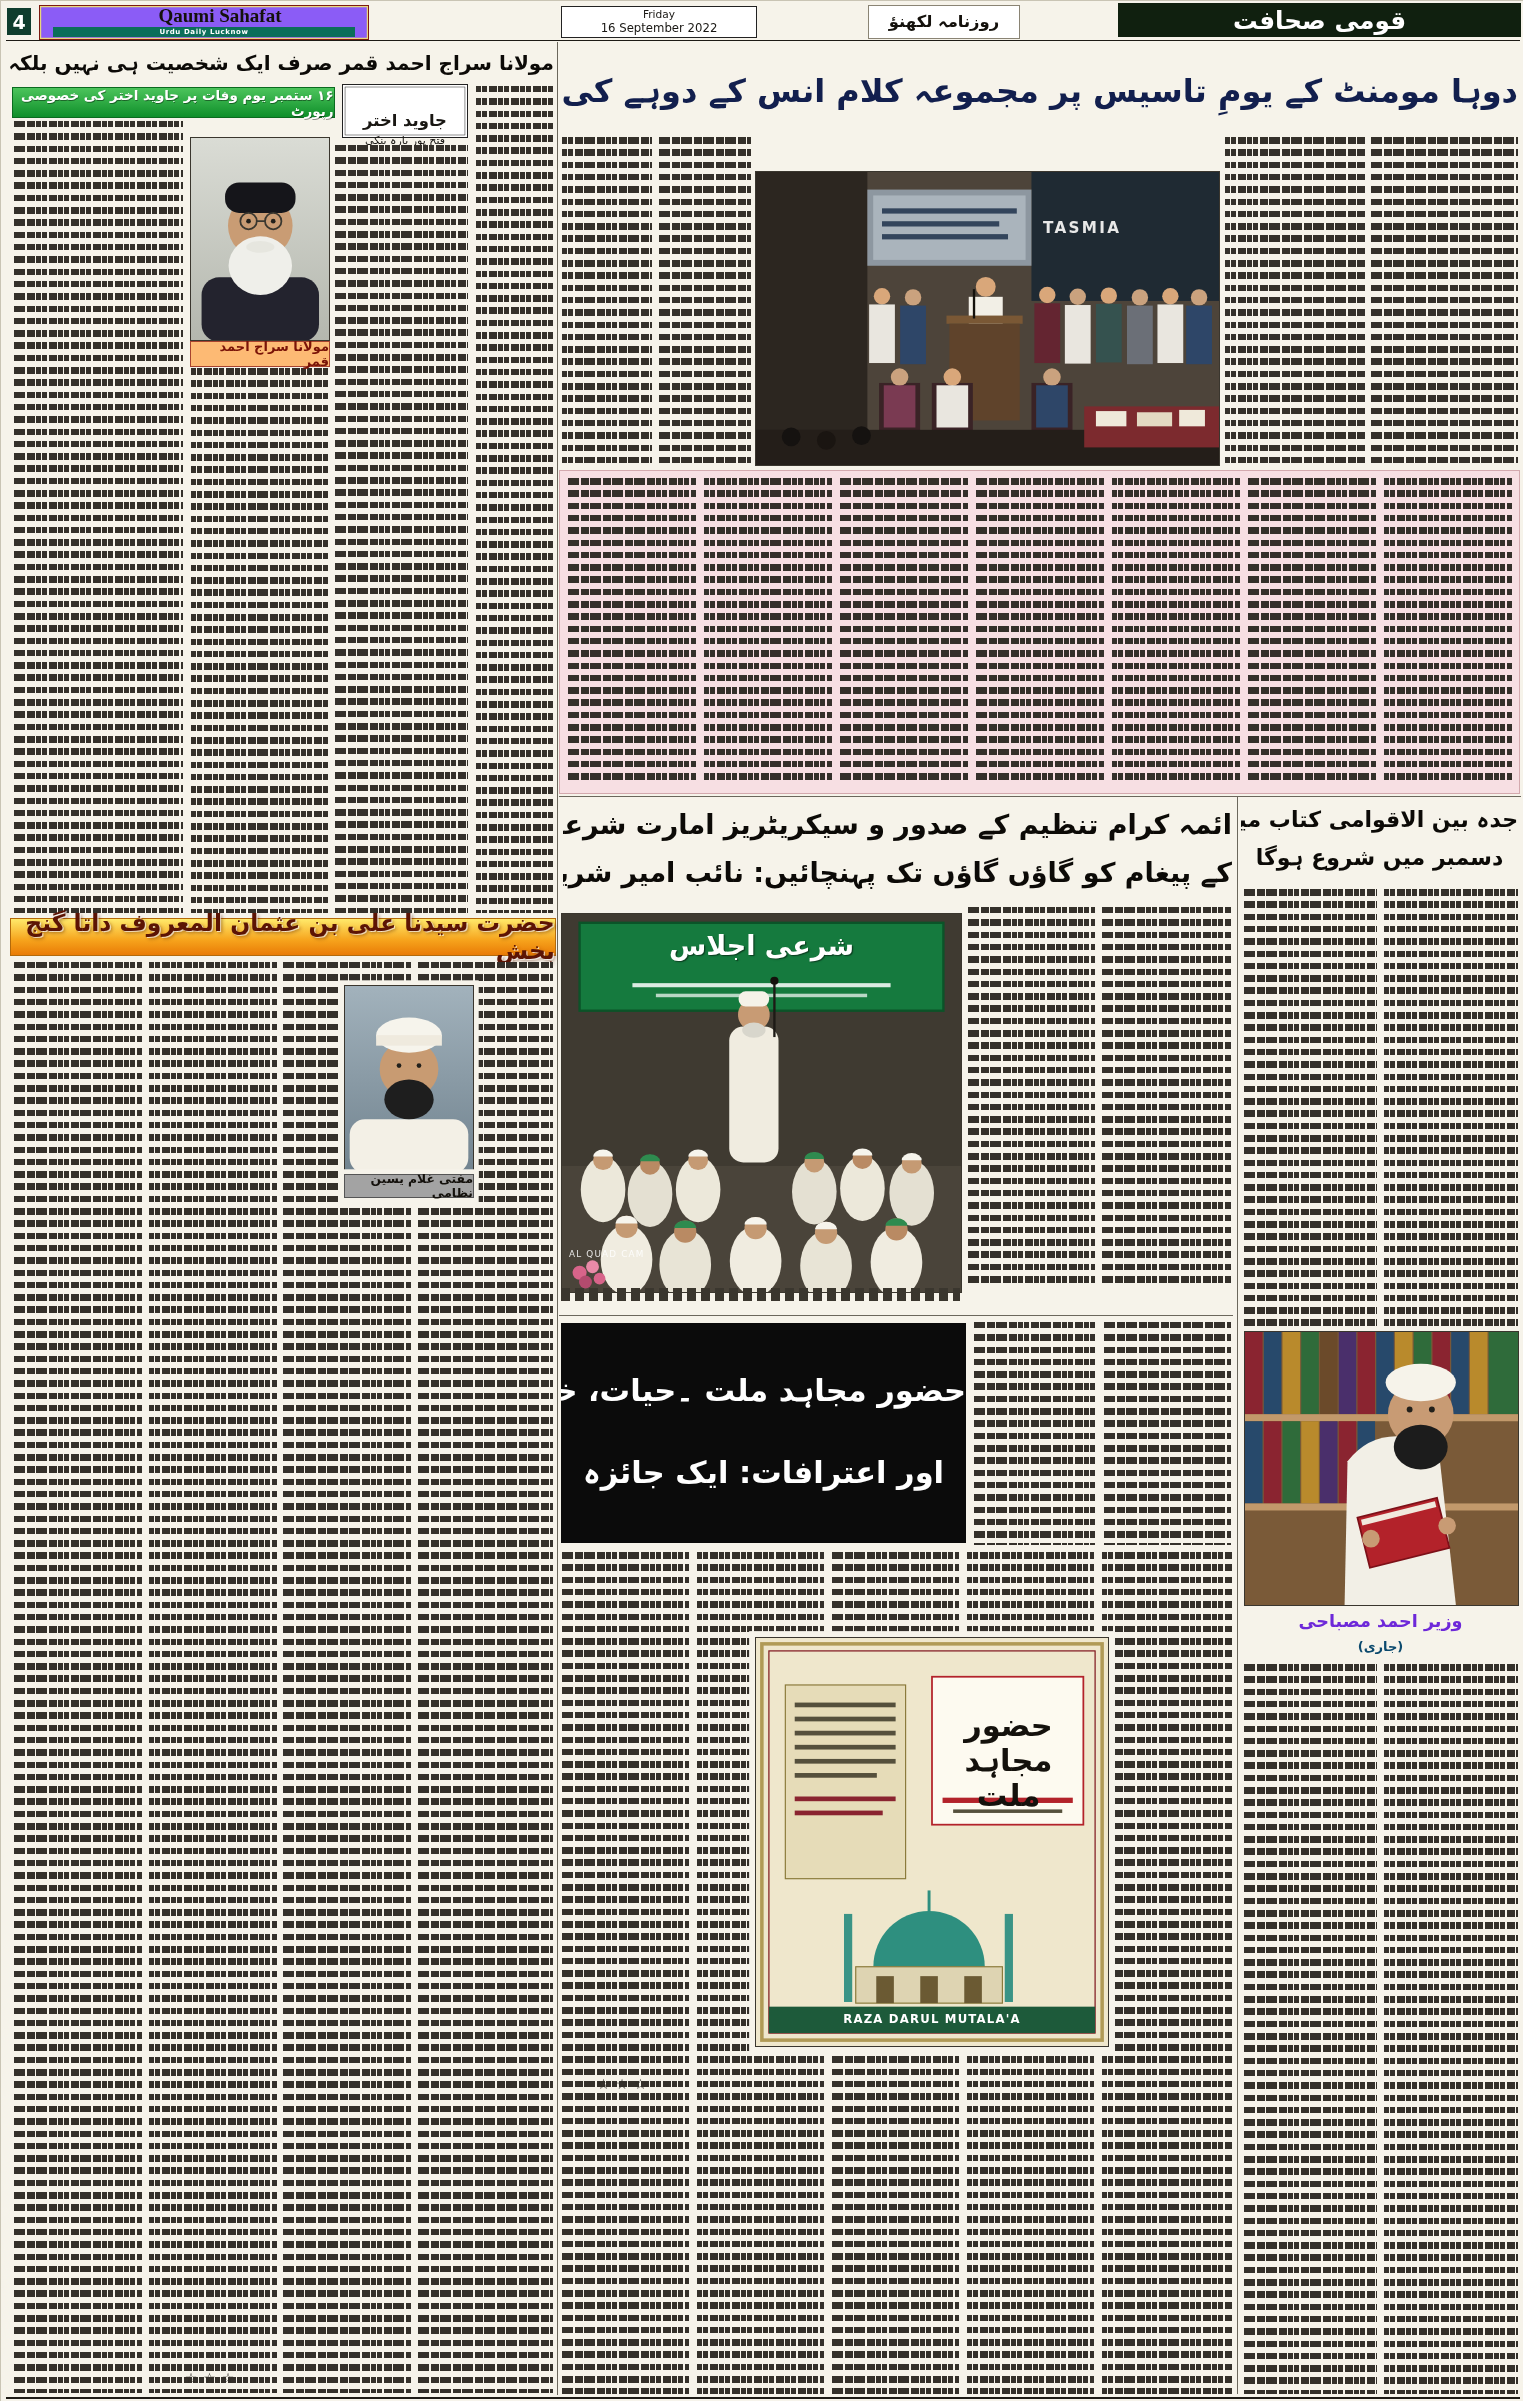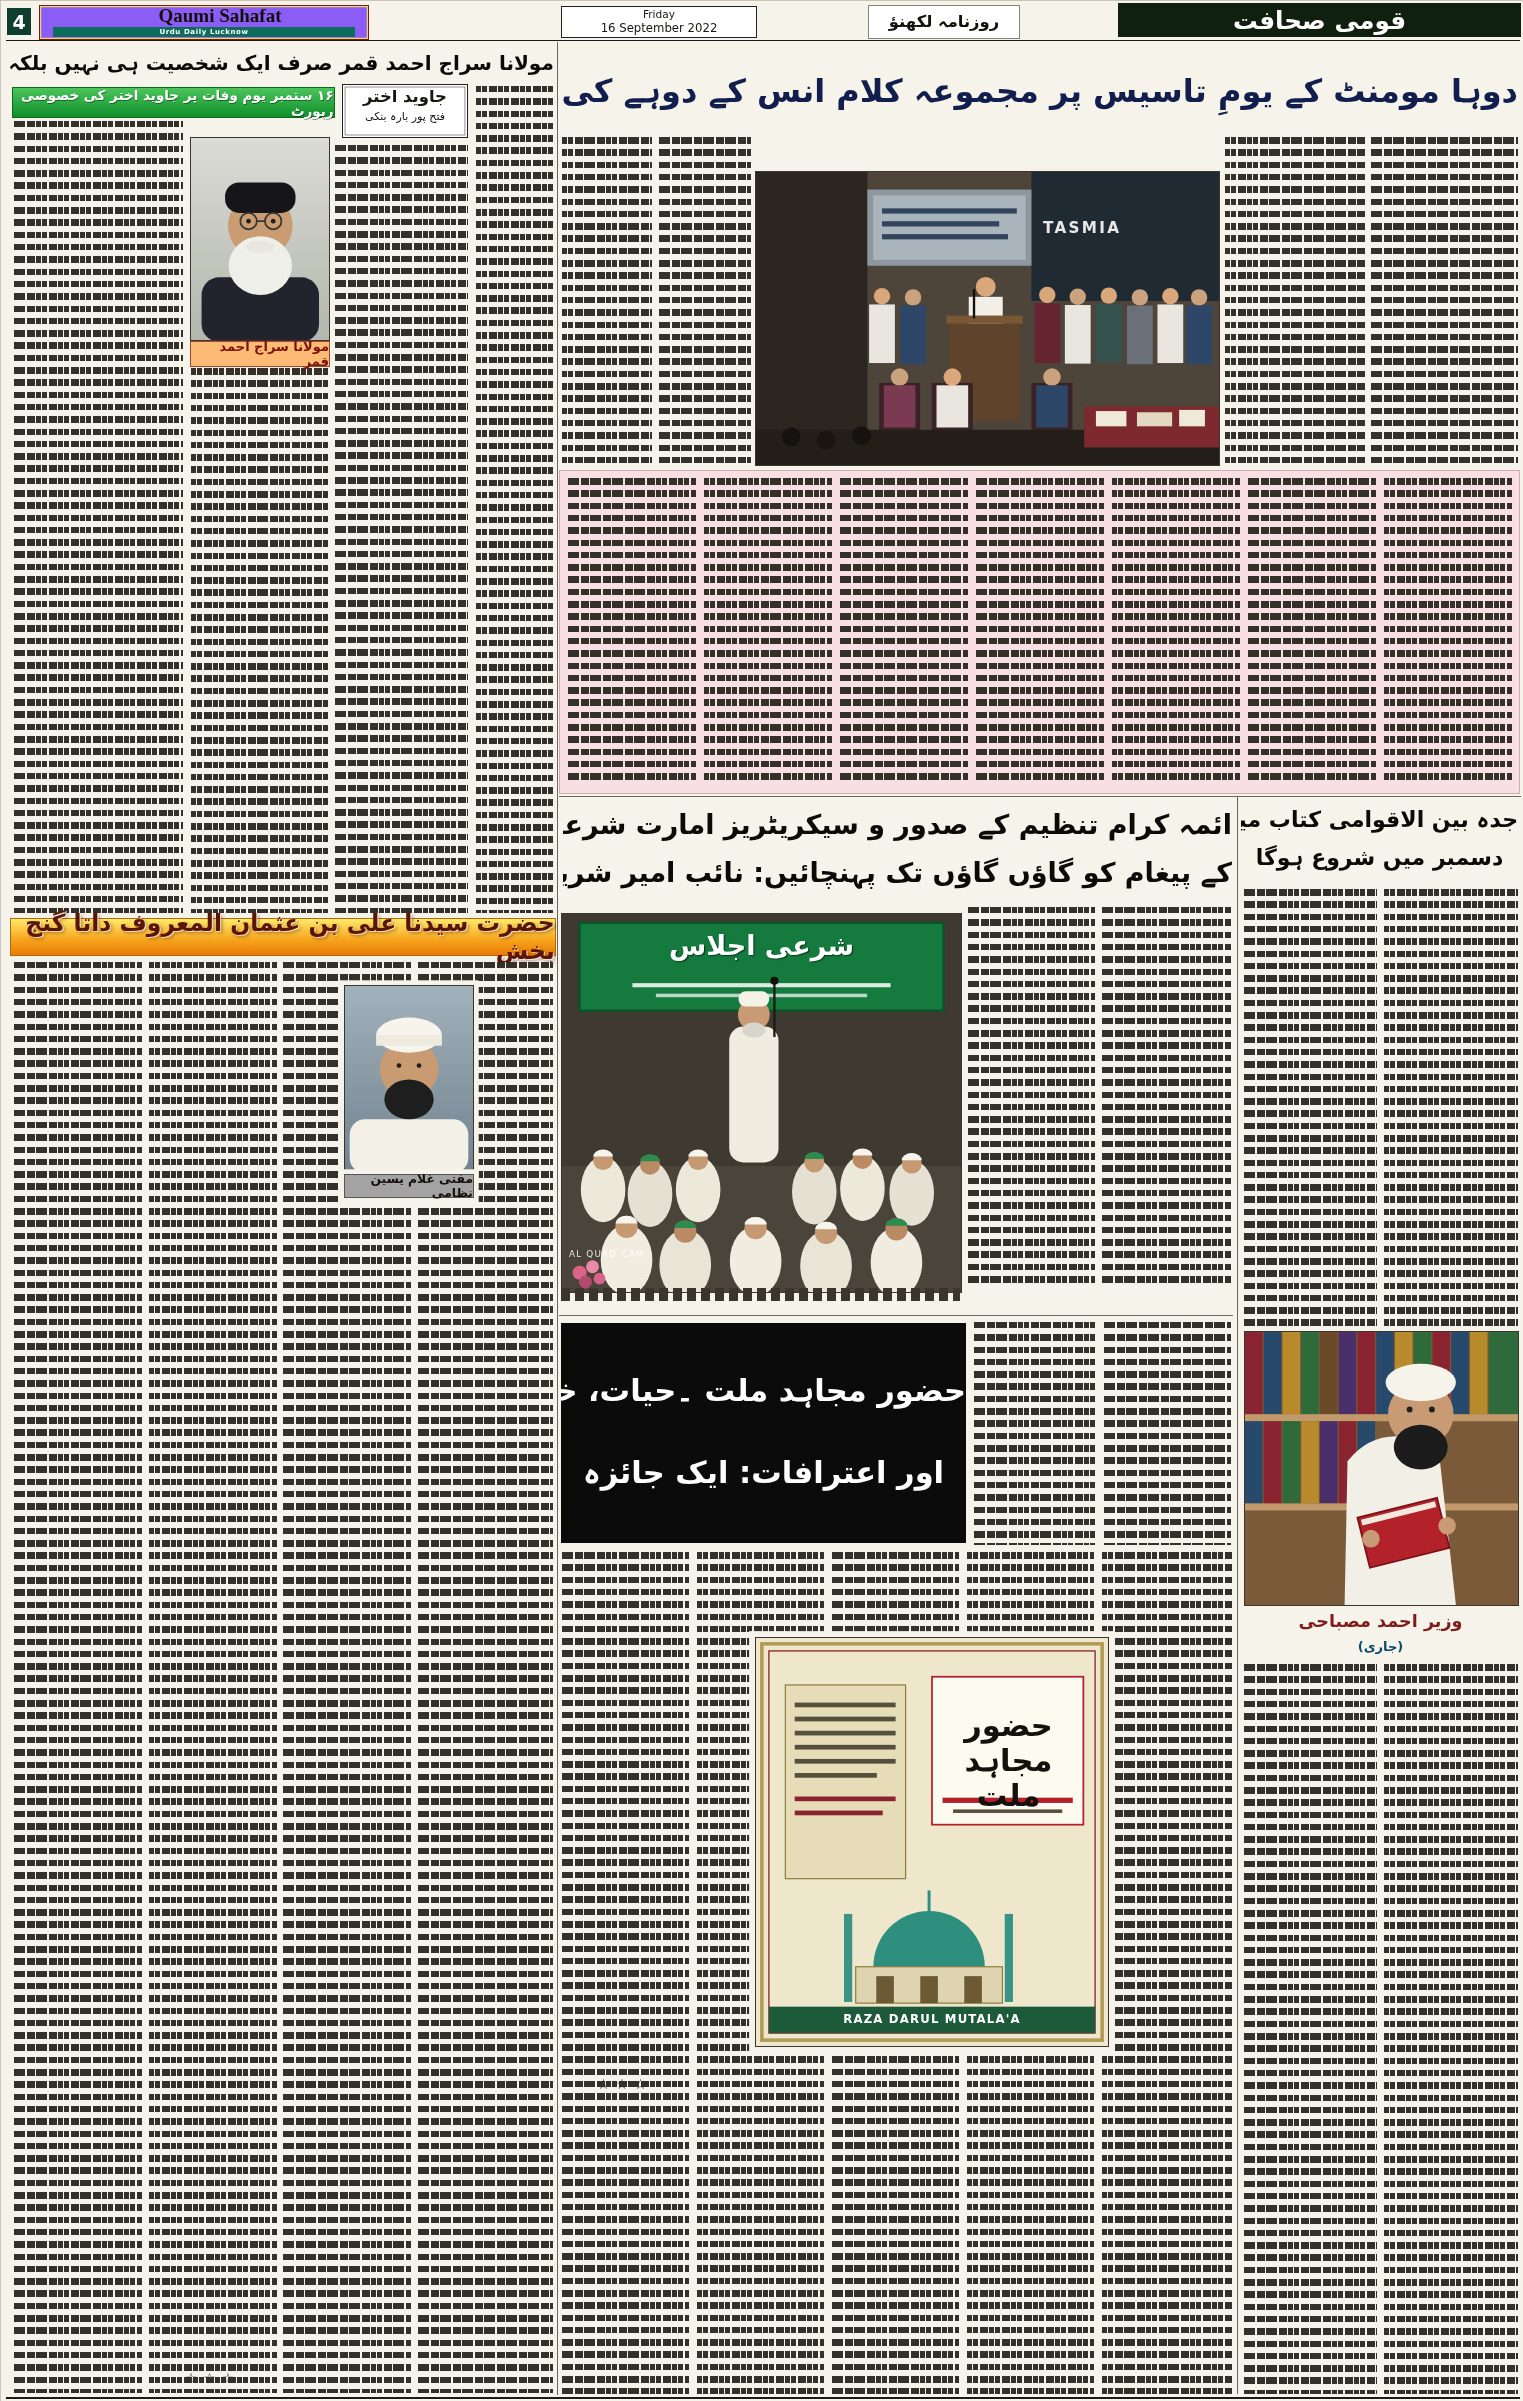--- a/index.html
+++ b/index.html
@@ -148,21 +148,21 @@
   </div>
 
   <div class="abs headline rtl" style="left:8.8px;top:43px;width:544px;height:38px;line-height:38px;font-size:20px;color:#0c0a07;">
     <span>مولانا سراج احمد قمر صرف ایک شخصیت ہی نہیں بلکہ ایک انجمن تھے</span>
   </div>
 
   <div class="abs boxline rtl" style="left:10.6px;top:86px;width:321px;height:29px;background:linear-gradient(180deg,#4cc45c,#0f8f2a);border:0.6px solid #0a6b1f;">
     <span style="color:#fff;font-weight:bold;font-size:13.5px;text-shadow:0.6px 0.6px 0.6px rgba(0,0,0,.4);">۱۶ ستمبر یوم وفات پر جاوید اختر کی خصوصی رپورٹ</span>
   </div>
 
-  <div class="abs rtl" style="left:341px;top:83px;width:126px;height:54px;background:#fff;border:1.2px solid #222;box-shadow:inset 0 0 0 1.8px #fff, inset 0 0 0 2.3px #222;text-align:center;box-sizing:border-box;padding-top:0;">
+  <div class="abs rtl" style="left:341px;top:83px;width:126px;height:54px;background:#fff;border:1.2px solid #222;box-shadow:inset 0 0 0 1.8px #fff, inset 0 0 0 2.3px #222;text-align:center;box-sizing:border-box;padding-top:24px;">
     <div style="font-size:16.4px;font-weight:bold;line-height:23.5px;">جاوید اختر</div>
     <div style="font-size:11px;line-height:15.2px;">فتح پور بارہ بنکی</div>
   </div>
 
   <div class="abs tx" style="left:11.7px;top:120px;width:170px;height:792px;"></div>
   <div class="abs tx" style="left:189px;top:367px;width:138px;height:545px;"></div>
   <div class="abs tx" style="left:333px;top:144px;width:134px;height:768px;"></div>
   <div class="abs tx" style="left:474px;top:85px;width:79px;height:827px;"></div>
 
   <div class="abs photo" style="left:189px;top:136px;width:138px;height:202px;">
@@ -389,21 +389,21 @@
         <circle cx="319" cy="132" r="5" fill="#22201b"></circle>
       <g transform="rotate(-14 270 340)">
         <rect x="200" y="298" width="140" height="88" fill="#b3222a" stroke="#7c1018" stroke-width="3"></rect>
         <rect x="205" y="303" width="130" height="10" fill="#f1e9dd"></rect>
       </g>
       <circle cx="215" cy="352" r="15" fill="#c89b74"></circle>
         <circle cx="345" cy="330" r="15" fill="#c89b74"></circle>
     </svg>
   </div>
   <div class="abs boxline rtl" style="left:1243px;top:1607px;width:273px;height:26px;">
-    <span style="font-weight:bold;font-size:17.6px;color:#7f1d1d;">وزیر احمد مصباحی</span>
+    <span style="font-weight:bold;font-size:17.6px;color:#6d28d9;">وزیر احمد مصباحی</span>
   </div>
   <div class="abs boxline rtl" style="left:1243px;top:1635px;width:273px;height:21px;">
     <span style="font-weight:bold;font-size:13px;color:#0c4a6e;">(جاری)</span>
   </div>
 
   <div class="abs tx" style="left:1242px;top:1663px;width:134px;height:730px;"></div>
   <div class="abs tx" style="left:1382px;top:1663px;width:135px;height:730px;"></div>
 
   <div class="abs stars" style="left:560px;top:2075px;width:128px;">
     <span>☆☆☆</span>

